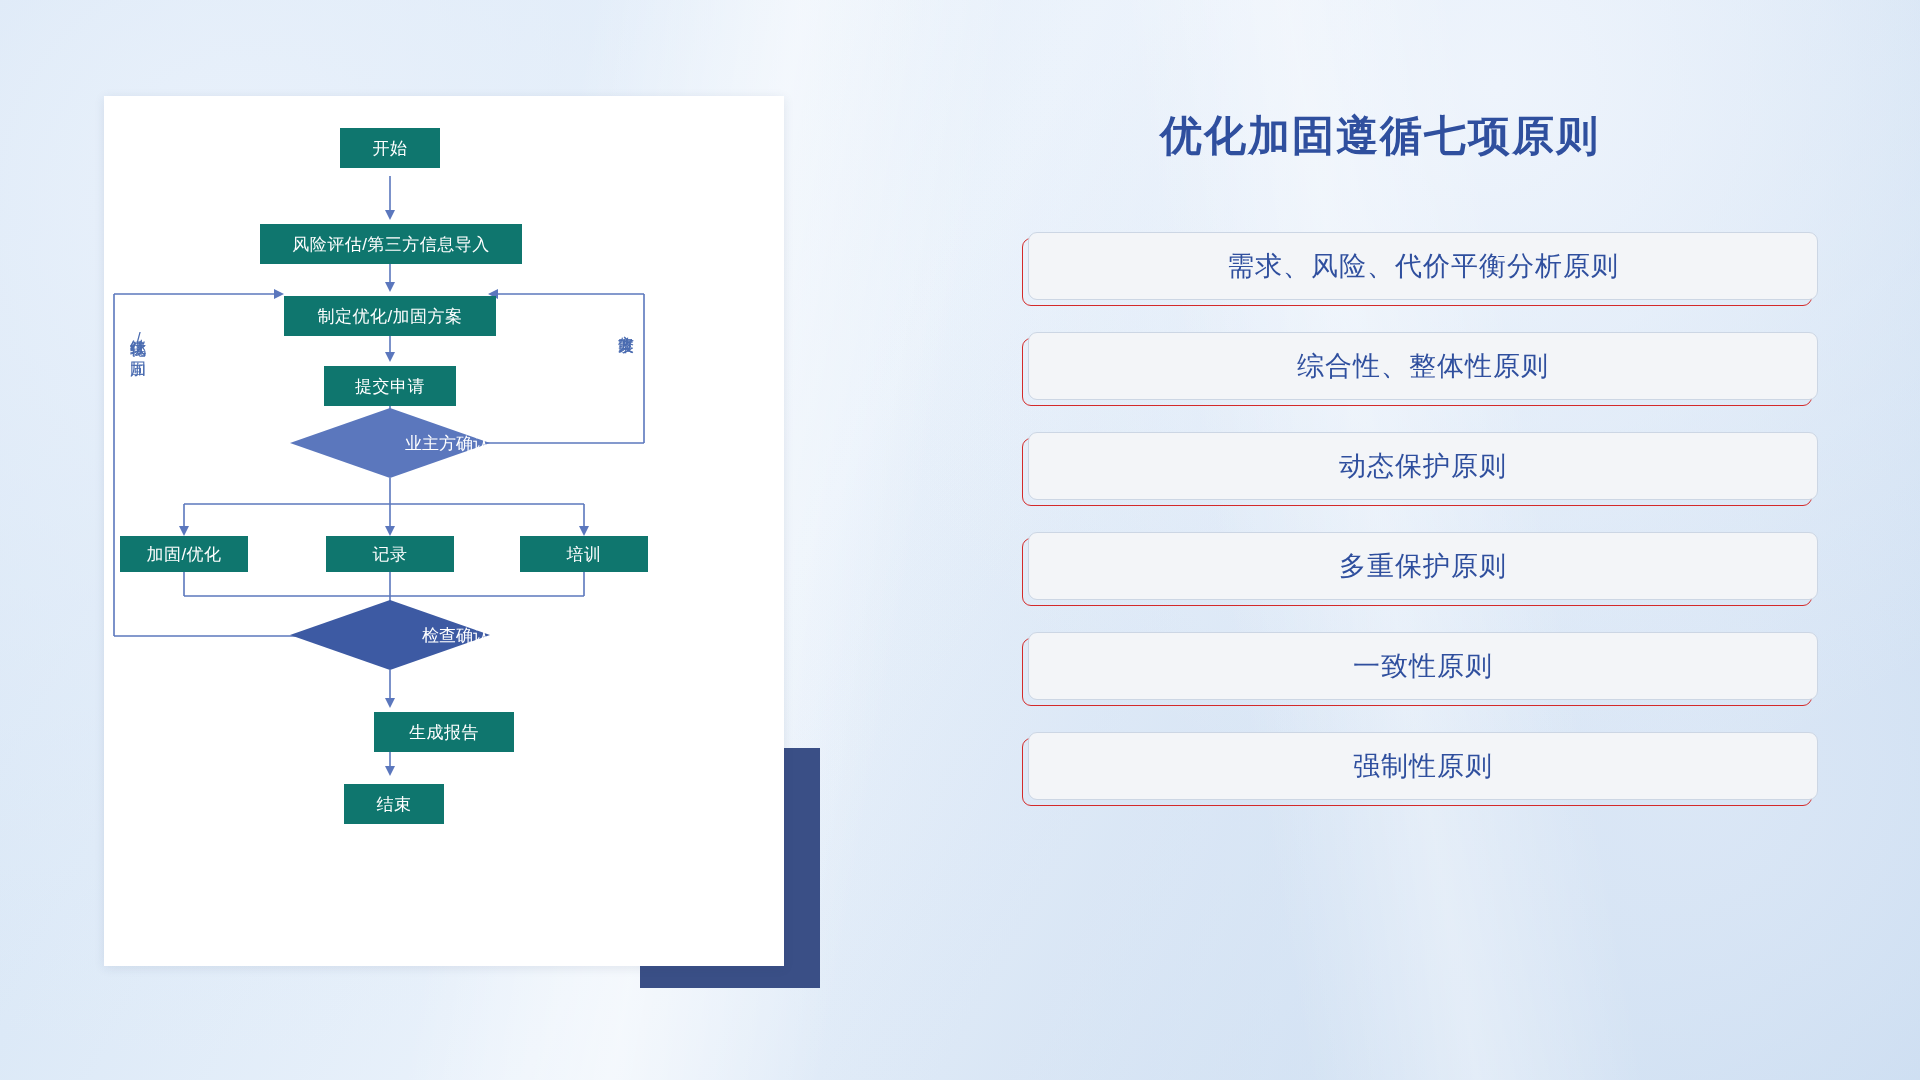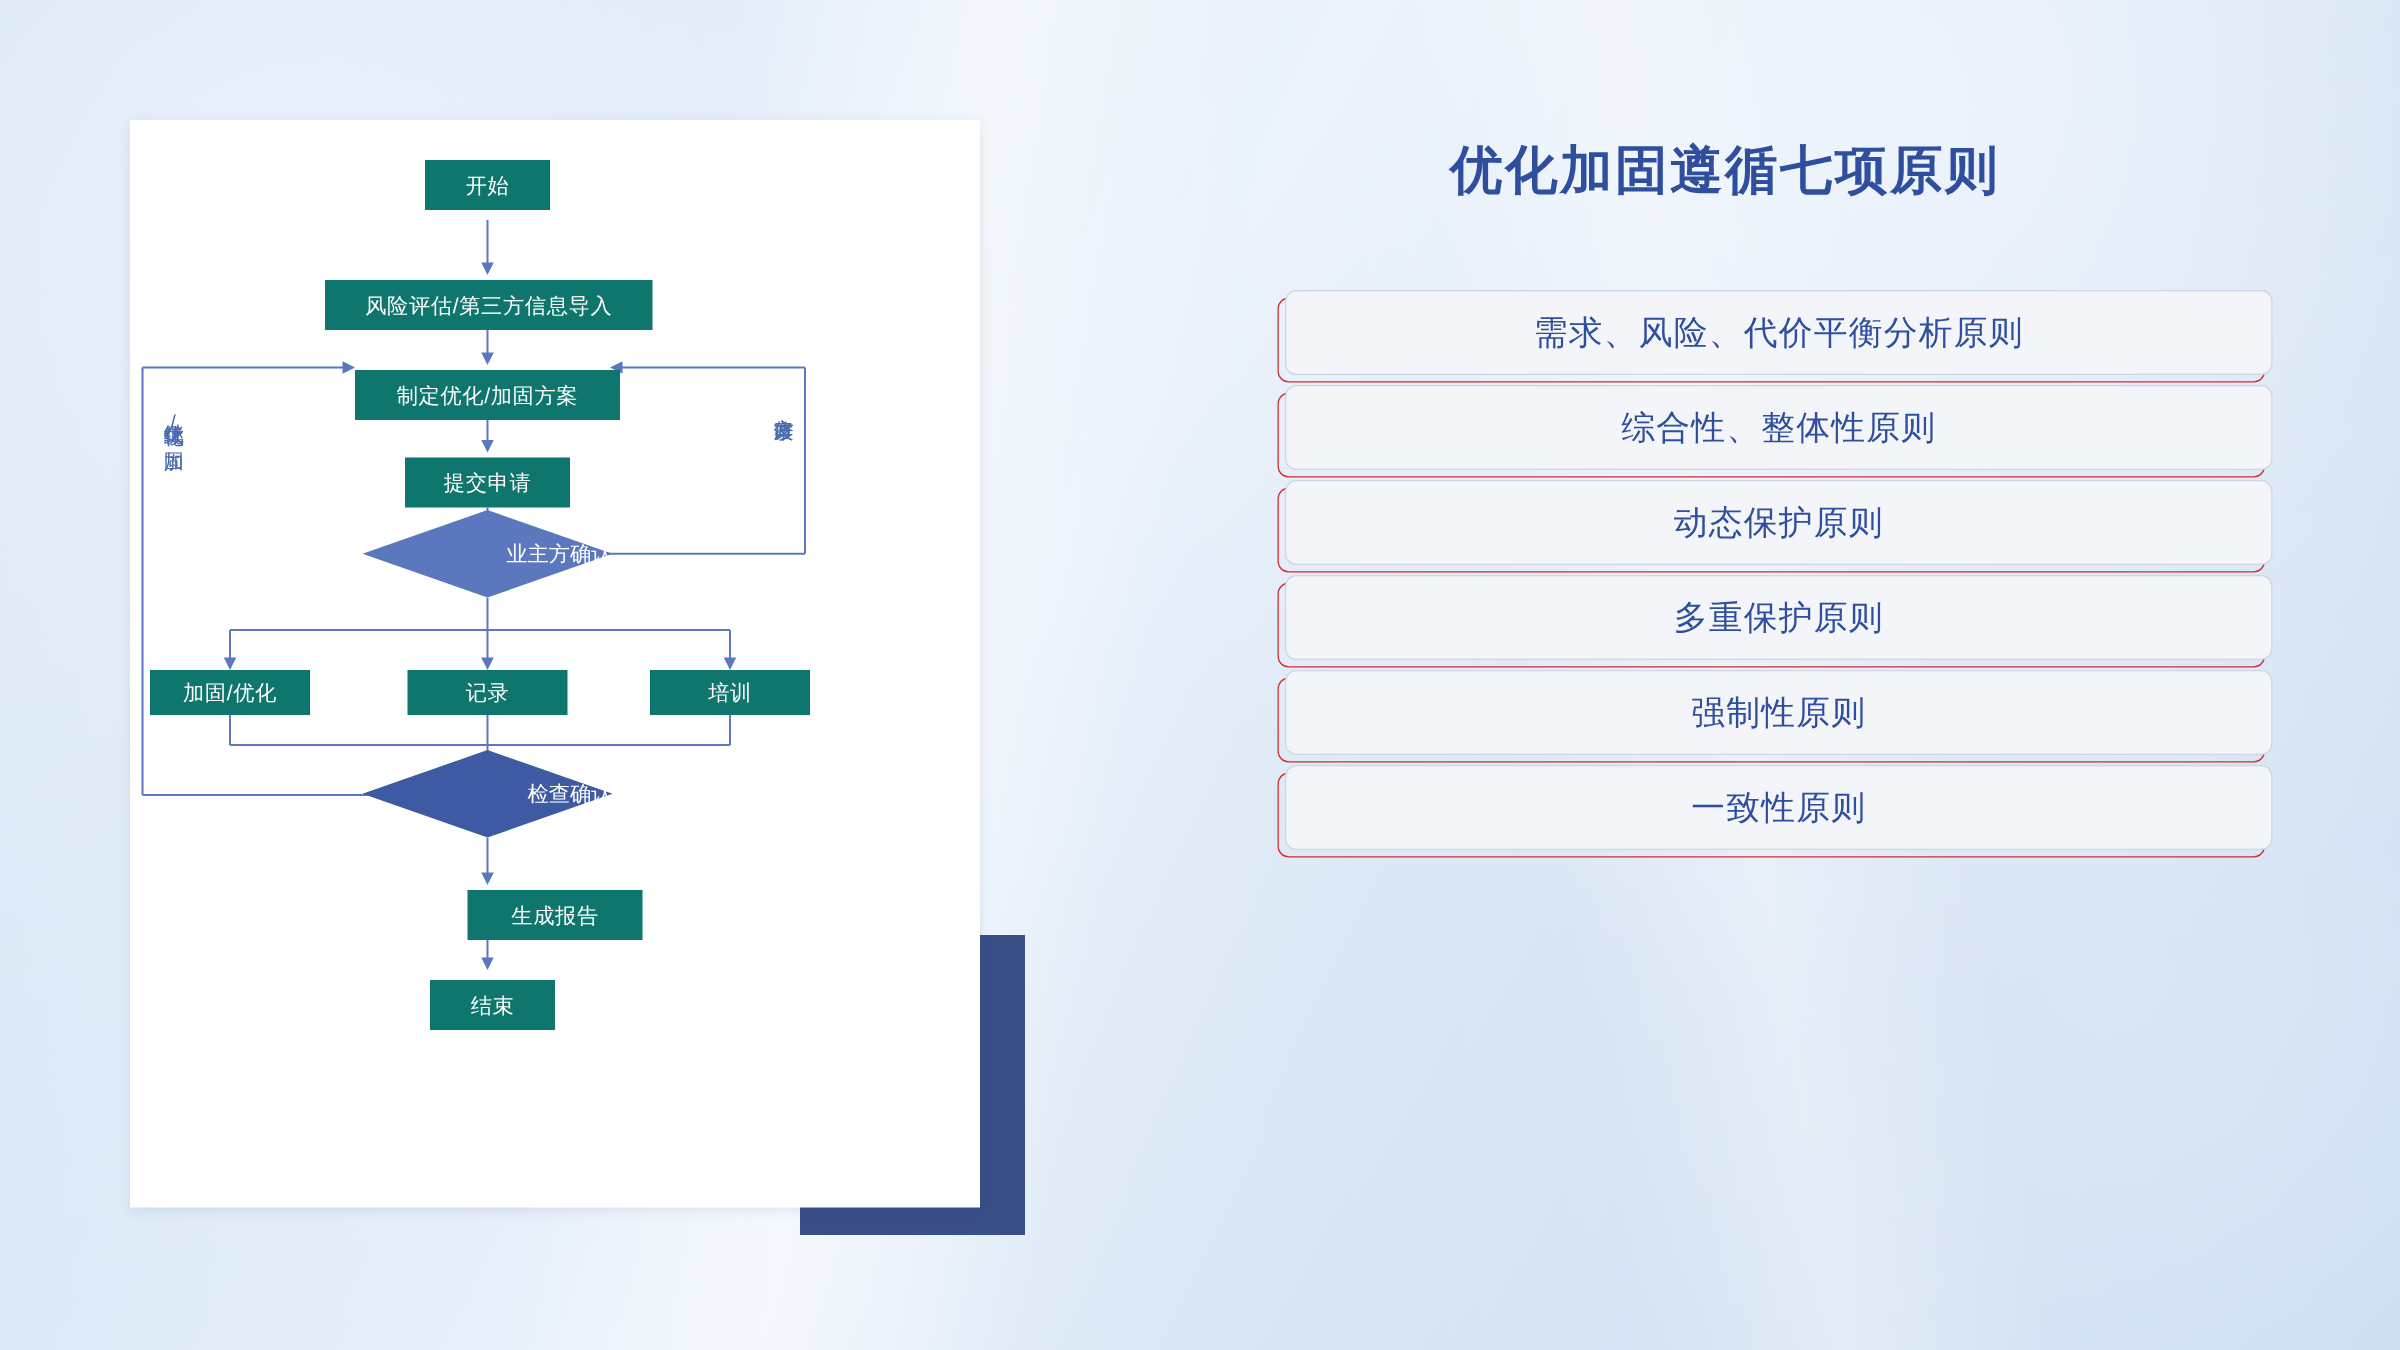--- a/index.html
+++ b/index.html
@@ -114,21 +114,21 @@
   }
   .bars {
     position: absolute;
     left: 1022px;
     top: 232px;
     width: 800px;
   }
   .bar {
     position: relative;
     height: 68px;
-    margin-bottom: 8px;
+    margin-bottom: 32px;
     text-align: center;
   }
   .bar .accent {
     position: absolute;
     left: 0;
     top: 6px;
     width: 790px;
     height: 68px;
     border: 1.6px solid #d42a2a;
     border-radius: 9px;
@@ -305,27 +305,27 @@
     <div class="bar">
       <div class="accent"></div>
       <div class="face">
         <span>多重保护原则</span>
       </div>
     </div>
 
     <div class="bar">
       <div class="accent"></div>
       <div class="face">
+        <span>一致性原则</span>
+      </div>
+    </div>
+
+    <div class="bar">
+      <div class="accent"></div>
+      <div class="face">
         <span>强制性原则</span>
       </div>
     </div>
 
-    <div class="bar">
-      <div class="accent"></div>
-      <div class="face">
-        <span>一致性原则</span>
-      </div>
-    </div>
-
 
   </div>
 
 </div>
 
 </body></html>

